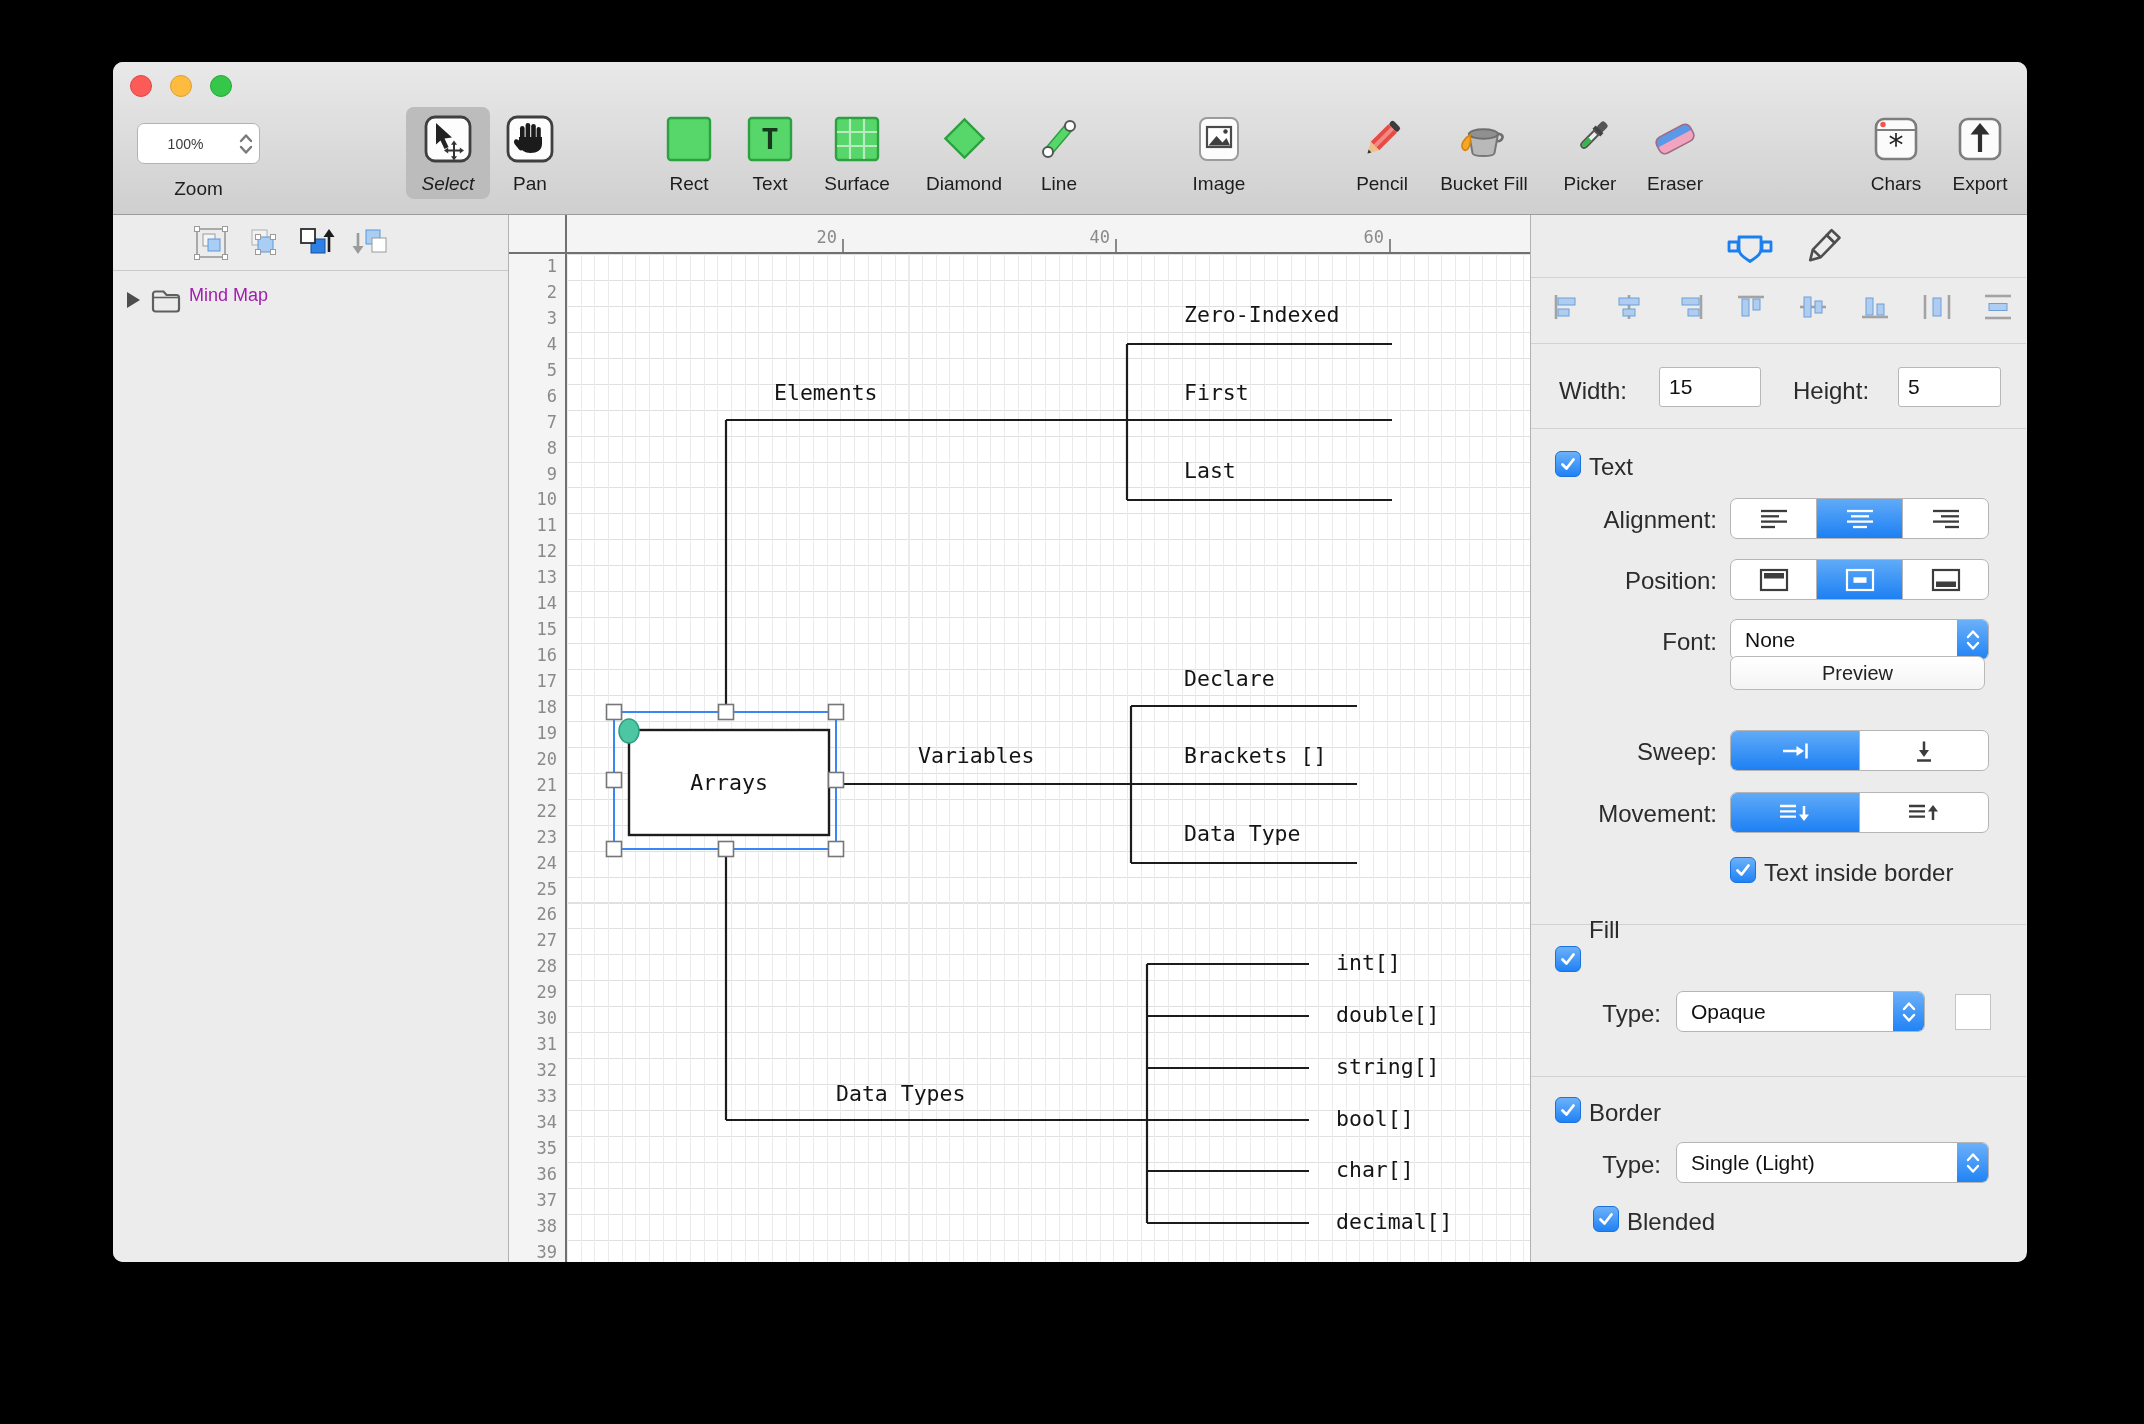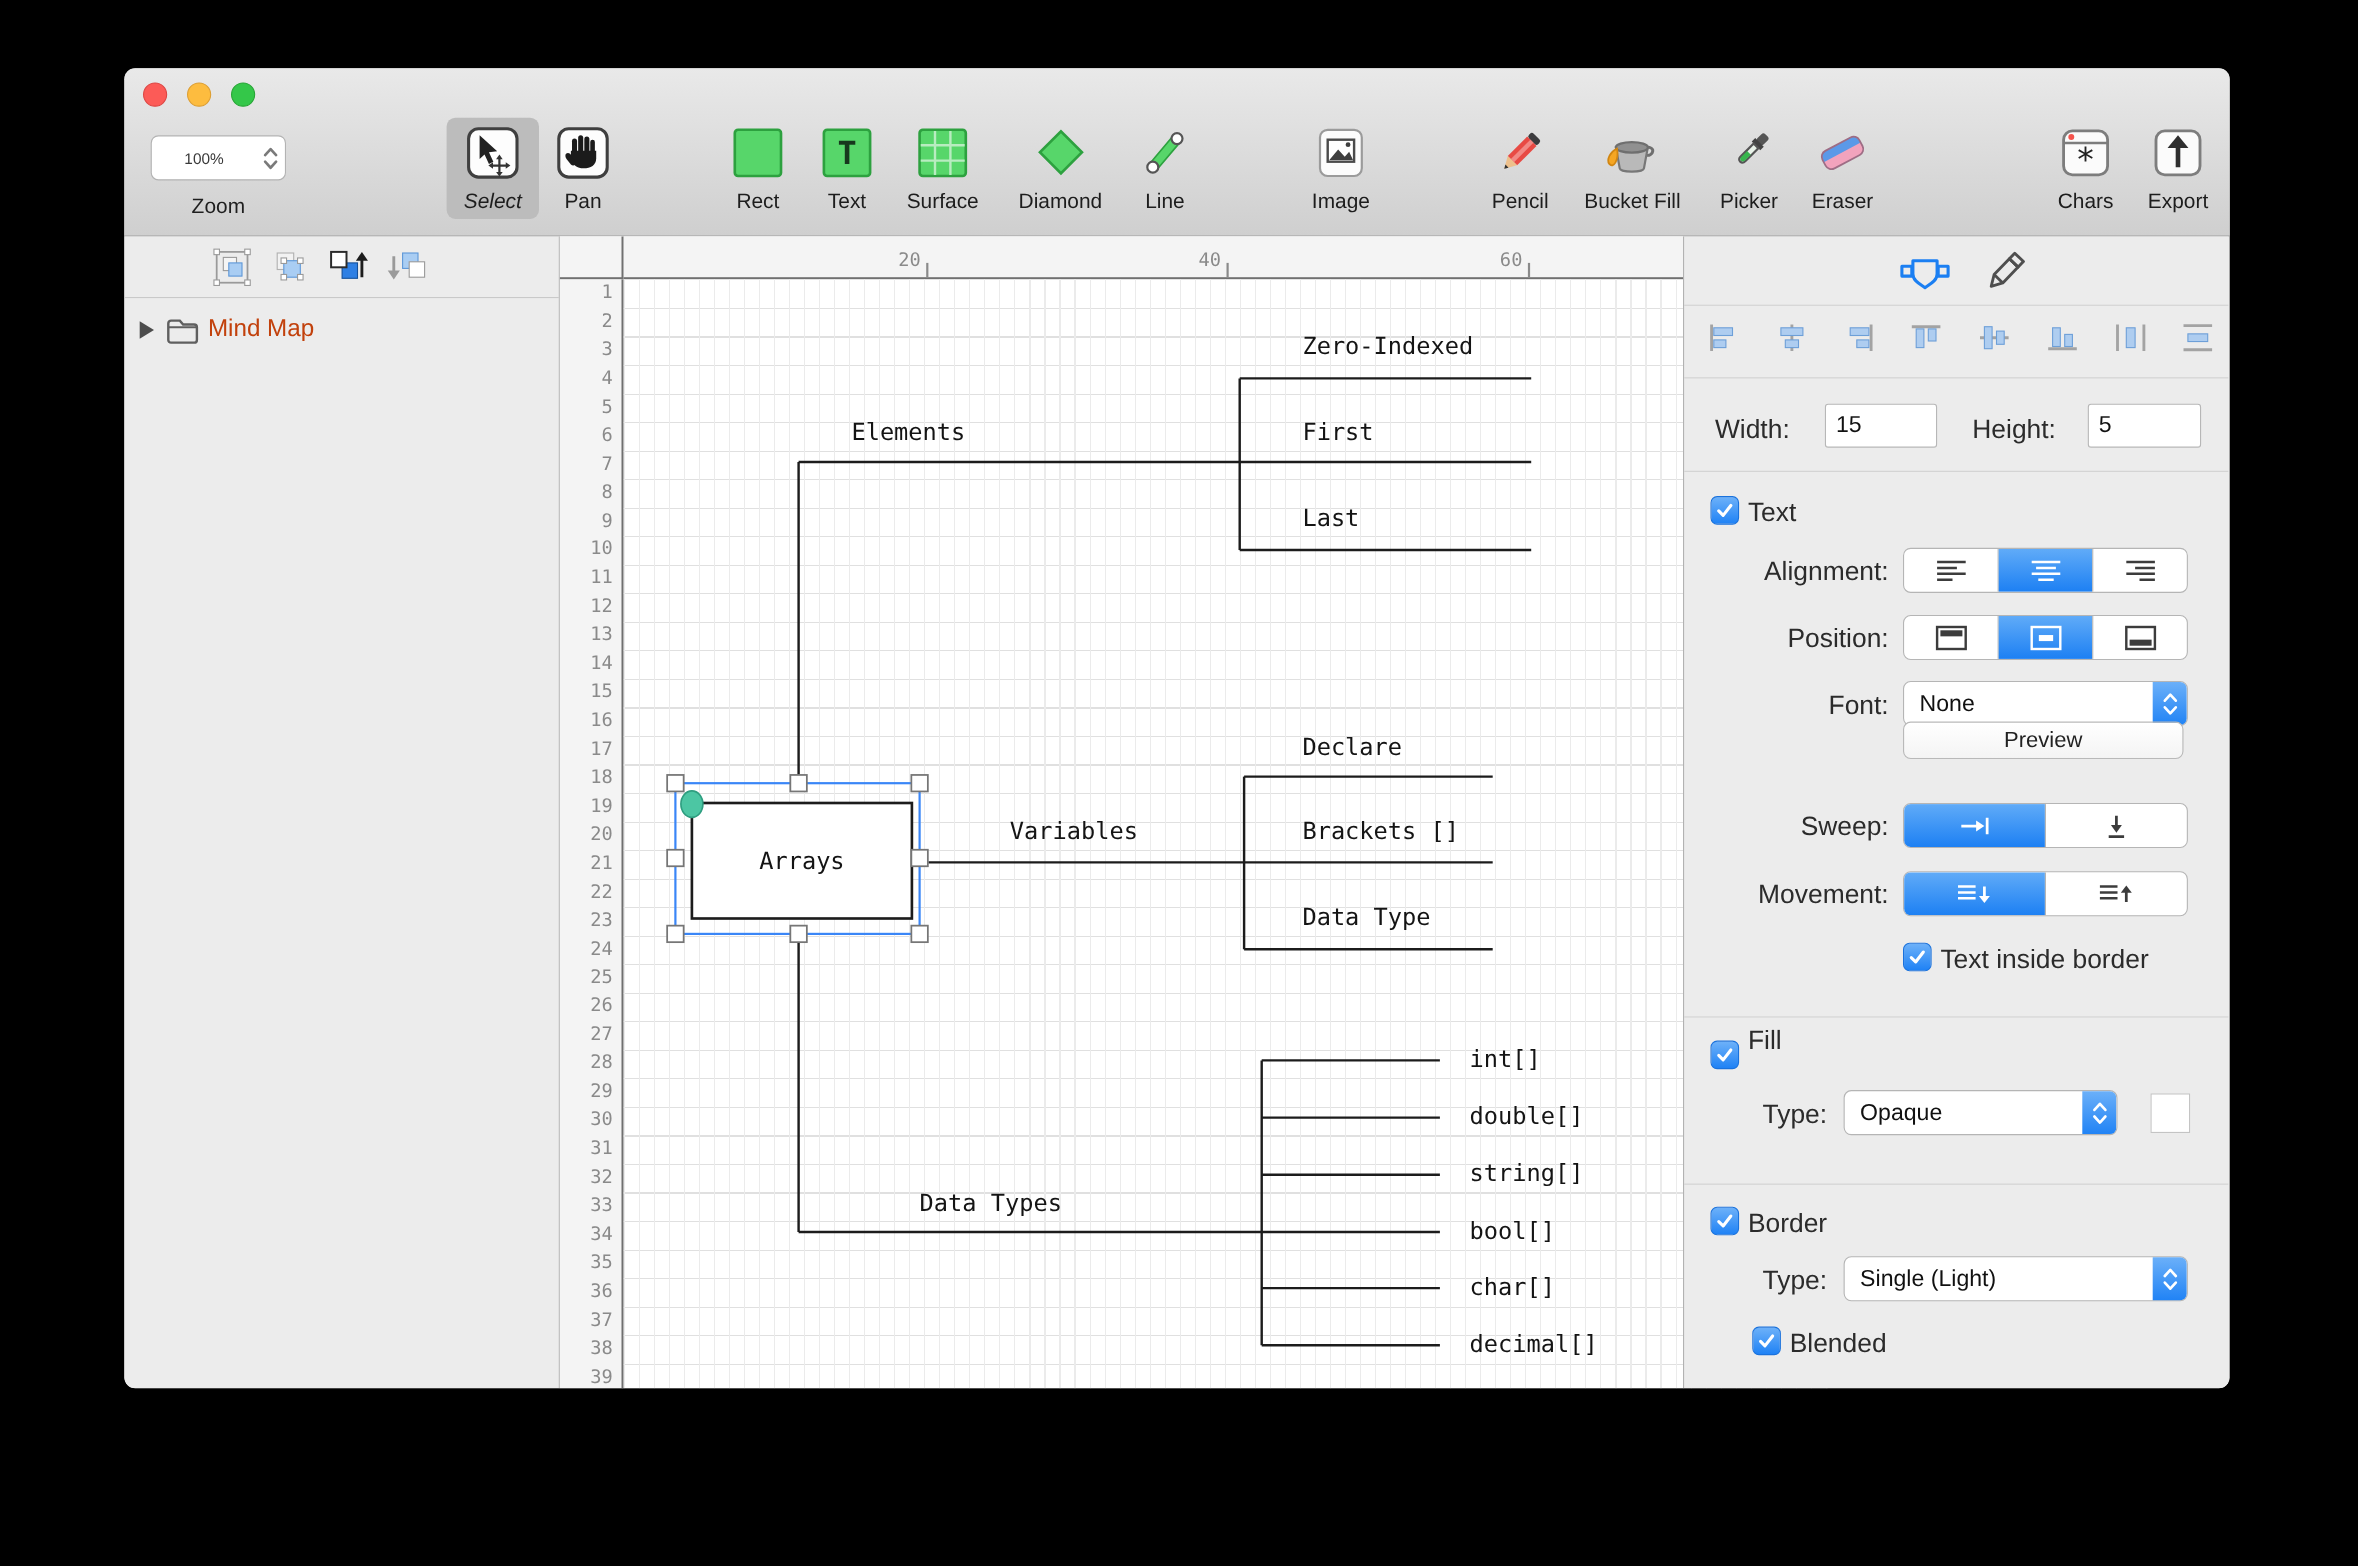--- a/index.html
+++ b/index.html
@@ -26,21 +26,21 @@
   
   .main{position:relative;display:flex;width:100%;height:1047px;}
   .sidebar{position:relative;width:396px;background:#ececec;border-right:1px solid #b2b2b2;box-sizing:border-box;}
   .libstrip{position:relative;height:55px;}
   .lib-btn{position:absolute;top:10px;}
   .sdiv{height:1px;background:#c9c9c9;}
   .treerow{position:relative;height:44px;margin-top:8px;}
   .disc{position:absolute;left:14px;top:13px;width:0;height:0;border-left:13px solid #4d4d4d;
     border-top:8px solid transparent;border-bottom:8px solid transparent;}
   .foldi{position:absolute;left:37px;top:8px;}
-  .treelabel{position:absolute;left:76px;top:6px;font-size:22px;color:#c2410c;}
+  .treelabel{position:absolute;left:76px;top:6px;font-size:18px;color:#a21caf;}
   
   .canvas-area{position:relative;width:1021px;height:1047px;background:#fff;
     font-family:"DejaVu Sans Mono",monospace;}
   .corner{position:absolute;left:0;top:0;width:58px;height:39px;background:#f4f4f4;
     border-right:2px solid #707070;border-bottom:2px solid #707070;box-sizing:border-box;}
   .rtop{position:absolute;left:58px;top:0;width:963px;height:39px;background:#f4f4f4;
     border-bottom:2px solid #707070;box-sizing:border-box;}
   .rtop .num{position:absolute;bottom:5px;font-size:17px;color:#8a8a8a;transform:translateX(-100%);}
   .rtop .tick{position:absolute;bottom:0;width:2px;height:13px;background:#8a8a8a;}
   .rleft{position:absolute;left:0;top:39px;width:58px;height:1008px;background:#f4f4f4;
@@ -621,21 +621,21 @@
             </svg>
           </span>
         <div class="ilabel" style="left:233px;top:644px;">Text inside border</div>
         <div class="idiv" style="top:709px;"></div>
 
         <span class="cb on" style="left:24px;top:731px;">
             <svg width="18" height="18" viewBox="0 0 18 18" xmlns="http://www.w3.org/2000/svg">
               <polyline points="3.5,9.5 7.5,13.5 14.5,4.5" fill="none" stroke="#fff" stroke-width="2.8" stroke-linecap="round" stroke-linejoin="round"></polyline>
             </svg>
           </span>
-        <div class="ilabel" style="left:58px;top:718px;">Fill</div>
+        <div class="ilabel" style="left:58px;top:701px;">Fill</div>
         <div class="ilabel r" style="left:20px;top:785px;width:110px;">Type:</div>
         <div class="dd" style="left:145px;top:776px;width:249px;">
           <span class="ddtext">Opaque</span>
           <span class="ddstep">
               <svg width="16" height="26" viewBox="0 0 16 26" xmlns="http://www.w3.org/2000/svg">
                 <polyline points="3,10 8,4.5 13,10" fill="none" stroke="#ffffff" stroke-width="2.4" stroke-linecap="round" stroke-linejoin="round"></polyline>
                 <polyline points="3,16 8,21.5 13,16" fill="none" stroke="#ffffff" stroke-width="2.4" stroke-linecap="round" stroke-linejoin="round"></polyline>
               </svg>
             </span>
         </div>

